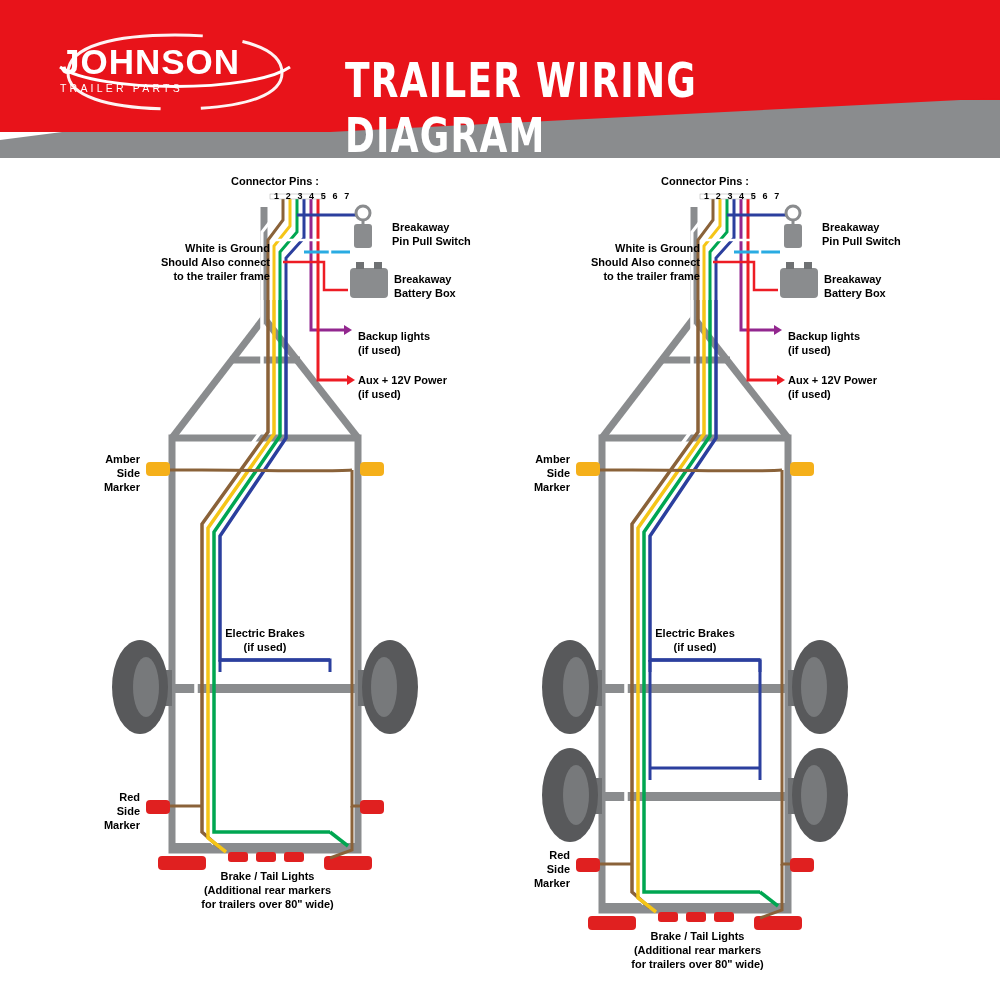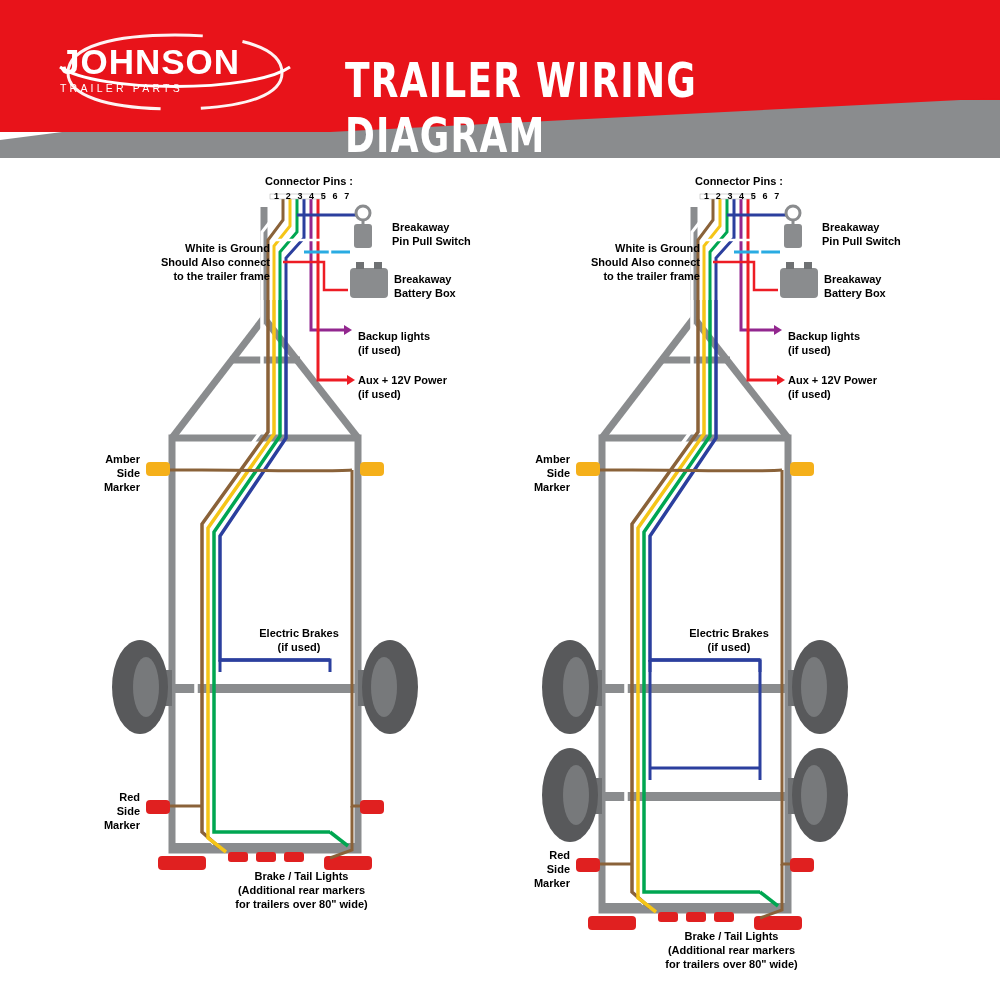--- a/index.html
+++ b/index.html
@@ -22,21 +22,21 @@
   .logo{position:absolute;left:60px;top:44px;width:230px;height:62px;}
   .logo-word{font-family:"Liberation Sans", sans-serif;font-weight:bold;font-size:35px;letter-spacing:1px;color:#ffffff;line-height:35px;}
   .logo-sub{font-size:10.5px;letter-spacing:3.2px;color:#ffffff;text-align:left;margin-top:3px;}
   .logo-swoosh{position:absolute;left:-2px;top:-7px;width:234px;height:72px;}
   .title{position:absolute;left:345px;top:52px;width:560px;color:#ffffff;font-weight:bold;
     font-size:36px;letter-spacing:1.2px;font-family:"DejaVu Sans", sans-serif;
     transform:scaleY(1.35);transform-origin:left top;}
 
   
   .lbl{position:absolute;font-size:11px;font-weight:bold;color:#000;line-height:14px;text-align:center;}
-  .lbl.c{text-align:center;margin-left:34px;}
+  .lbl.c{text-align:center;}
   .lbl.r{text-align:right;}
   .pinnum{position:absolute;font-size:9px;font-weight:bold;color:#000;letter-spacing:2.1px;}
 
   .diagram{position:absolute;top:0;width:500px;height:1000px;}
   svg{position:absolute;left:0;top:0;overflow:visible;}
 </style>
 </head>
 <body>
 
 <div id="root">

